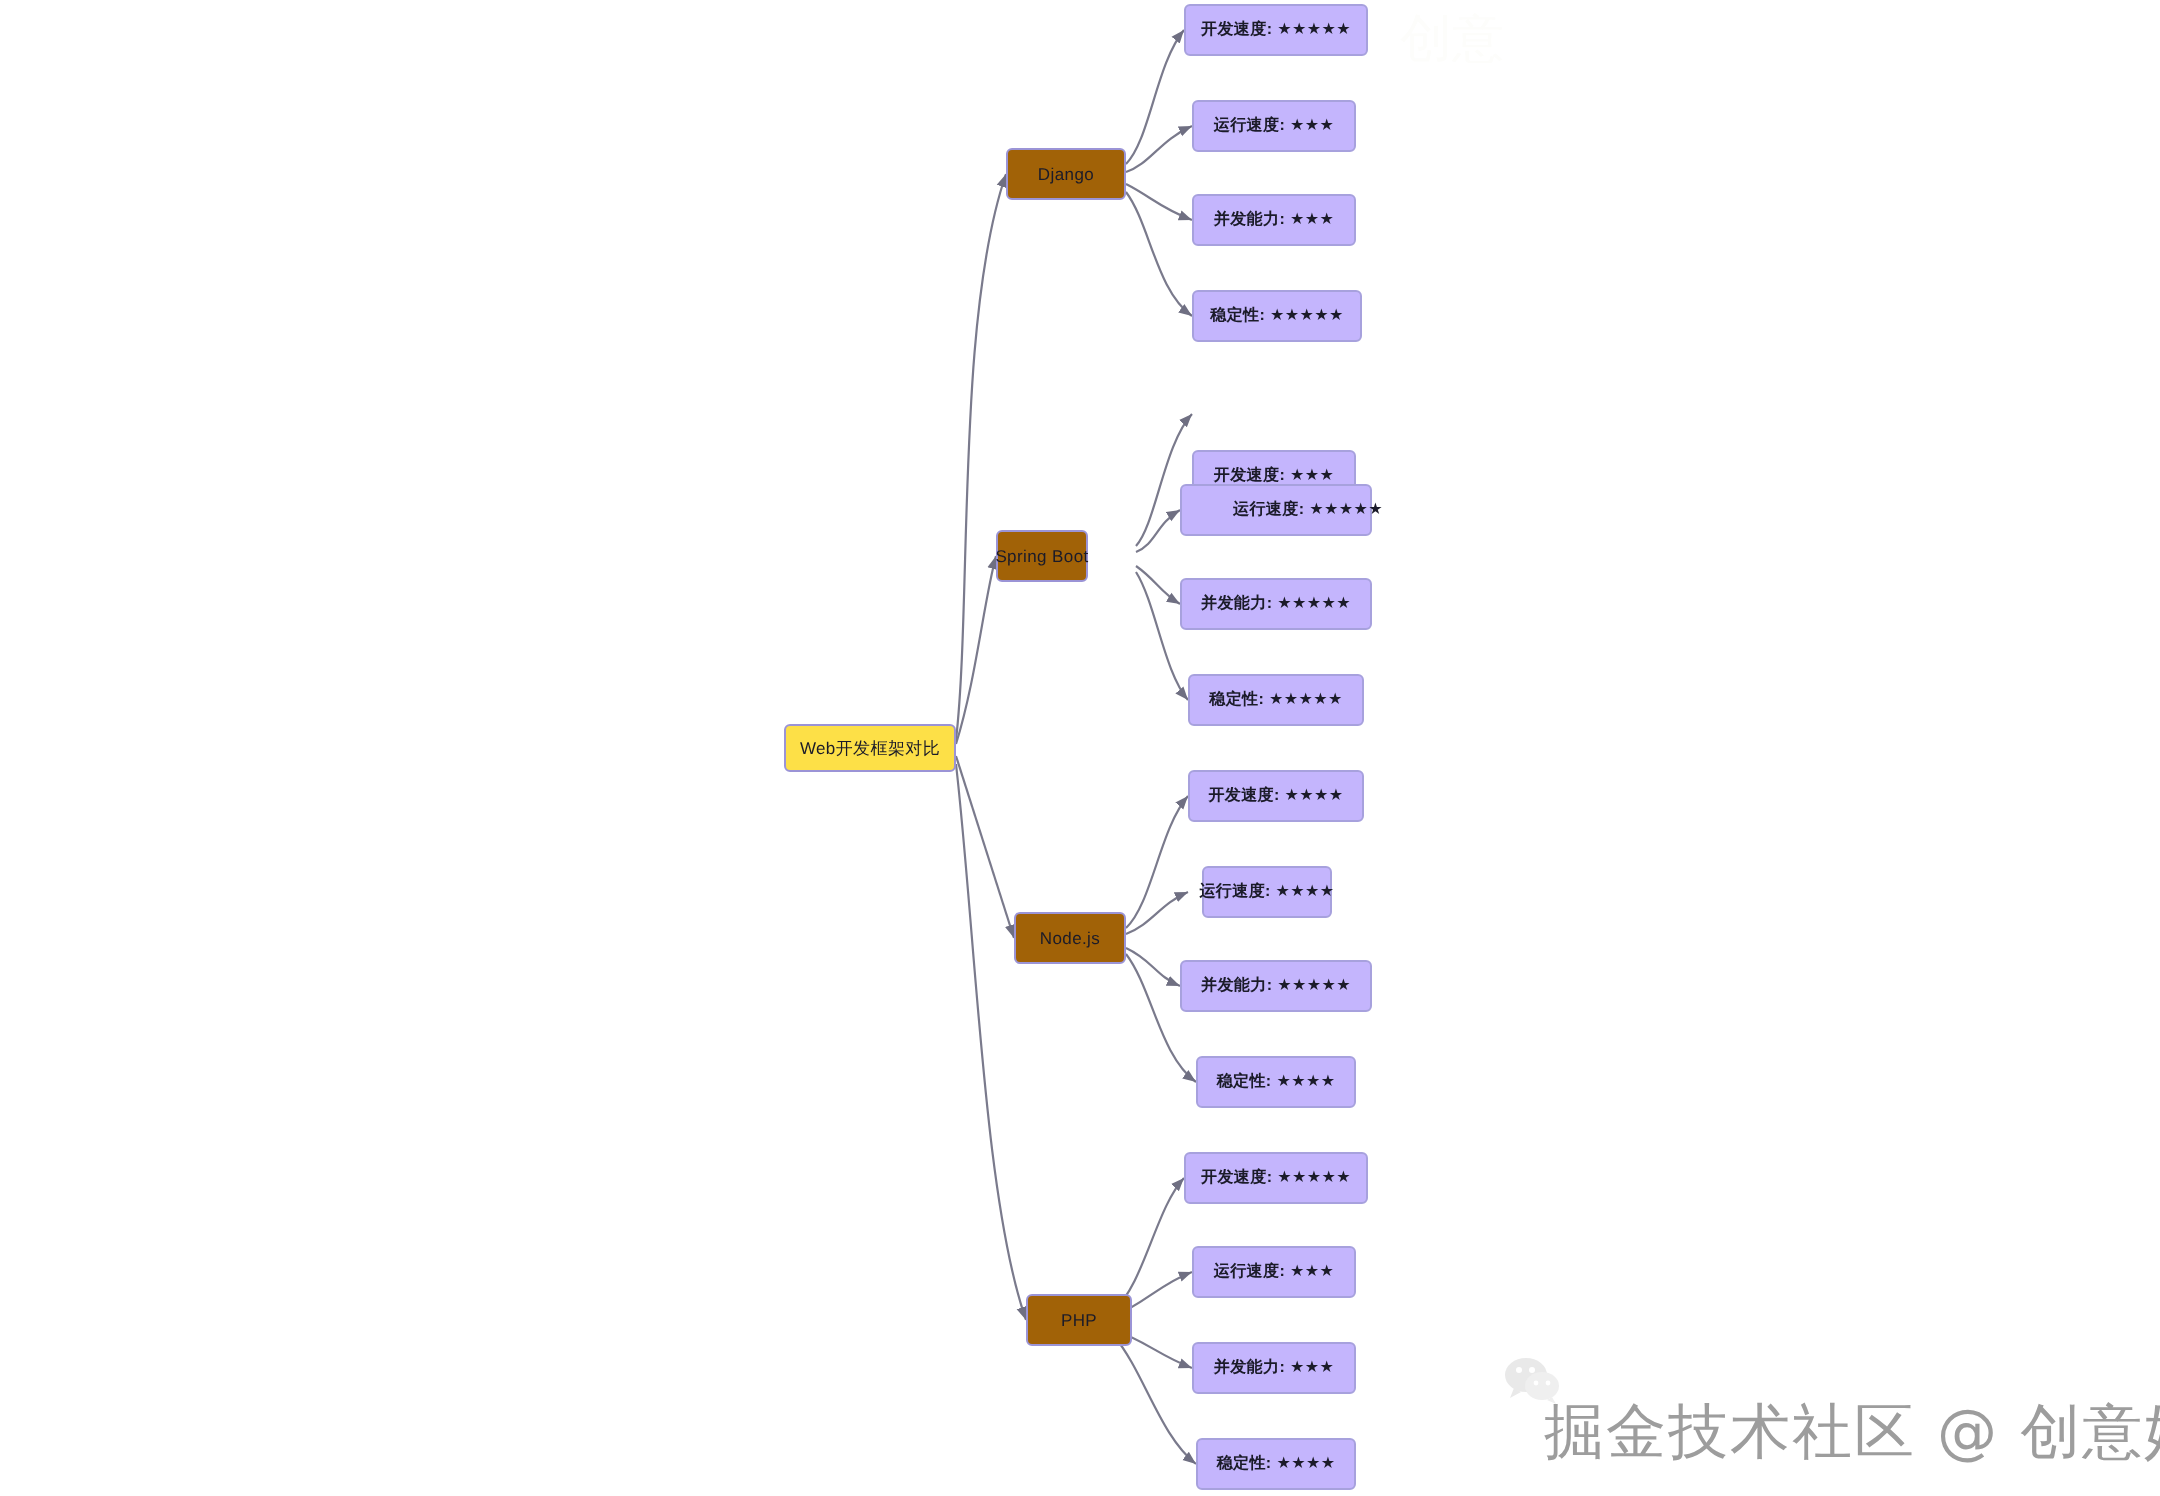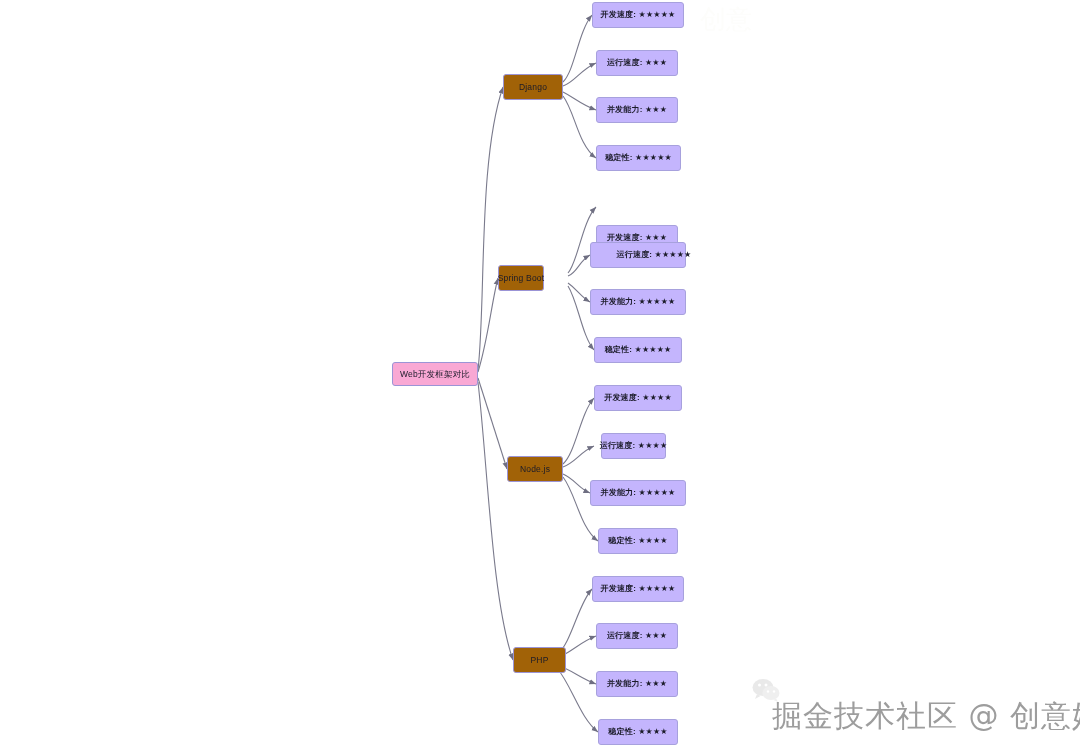--- a/index.html
+++ b/index.html
@@ -38,21 +38,21 @@
     border-radius: 3px;
     display: flex;
     align-items: center;
     justify-content: center;
     color: #1b1b29;
     white-space: nowrap;
     letter-spacing: 0.2px;
   }
   .node-root {
     font-size: 8.5px;
-    background: #f9a8d4;
+    background: #fde047;
     border-color: #9b94d6;
   }
   .node-branch {
     font-size: 8.5px;
     background: #a16207;
     border-color: #9b94d6;
   }
   .node-leaf {
     font-size: 8px;
     background: #c4b5fd;

